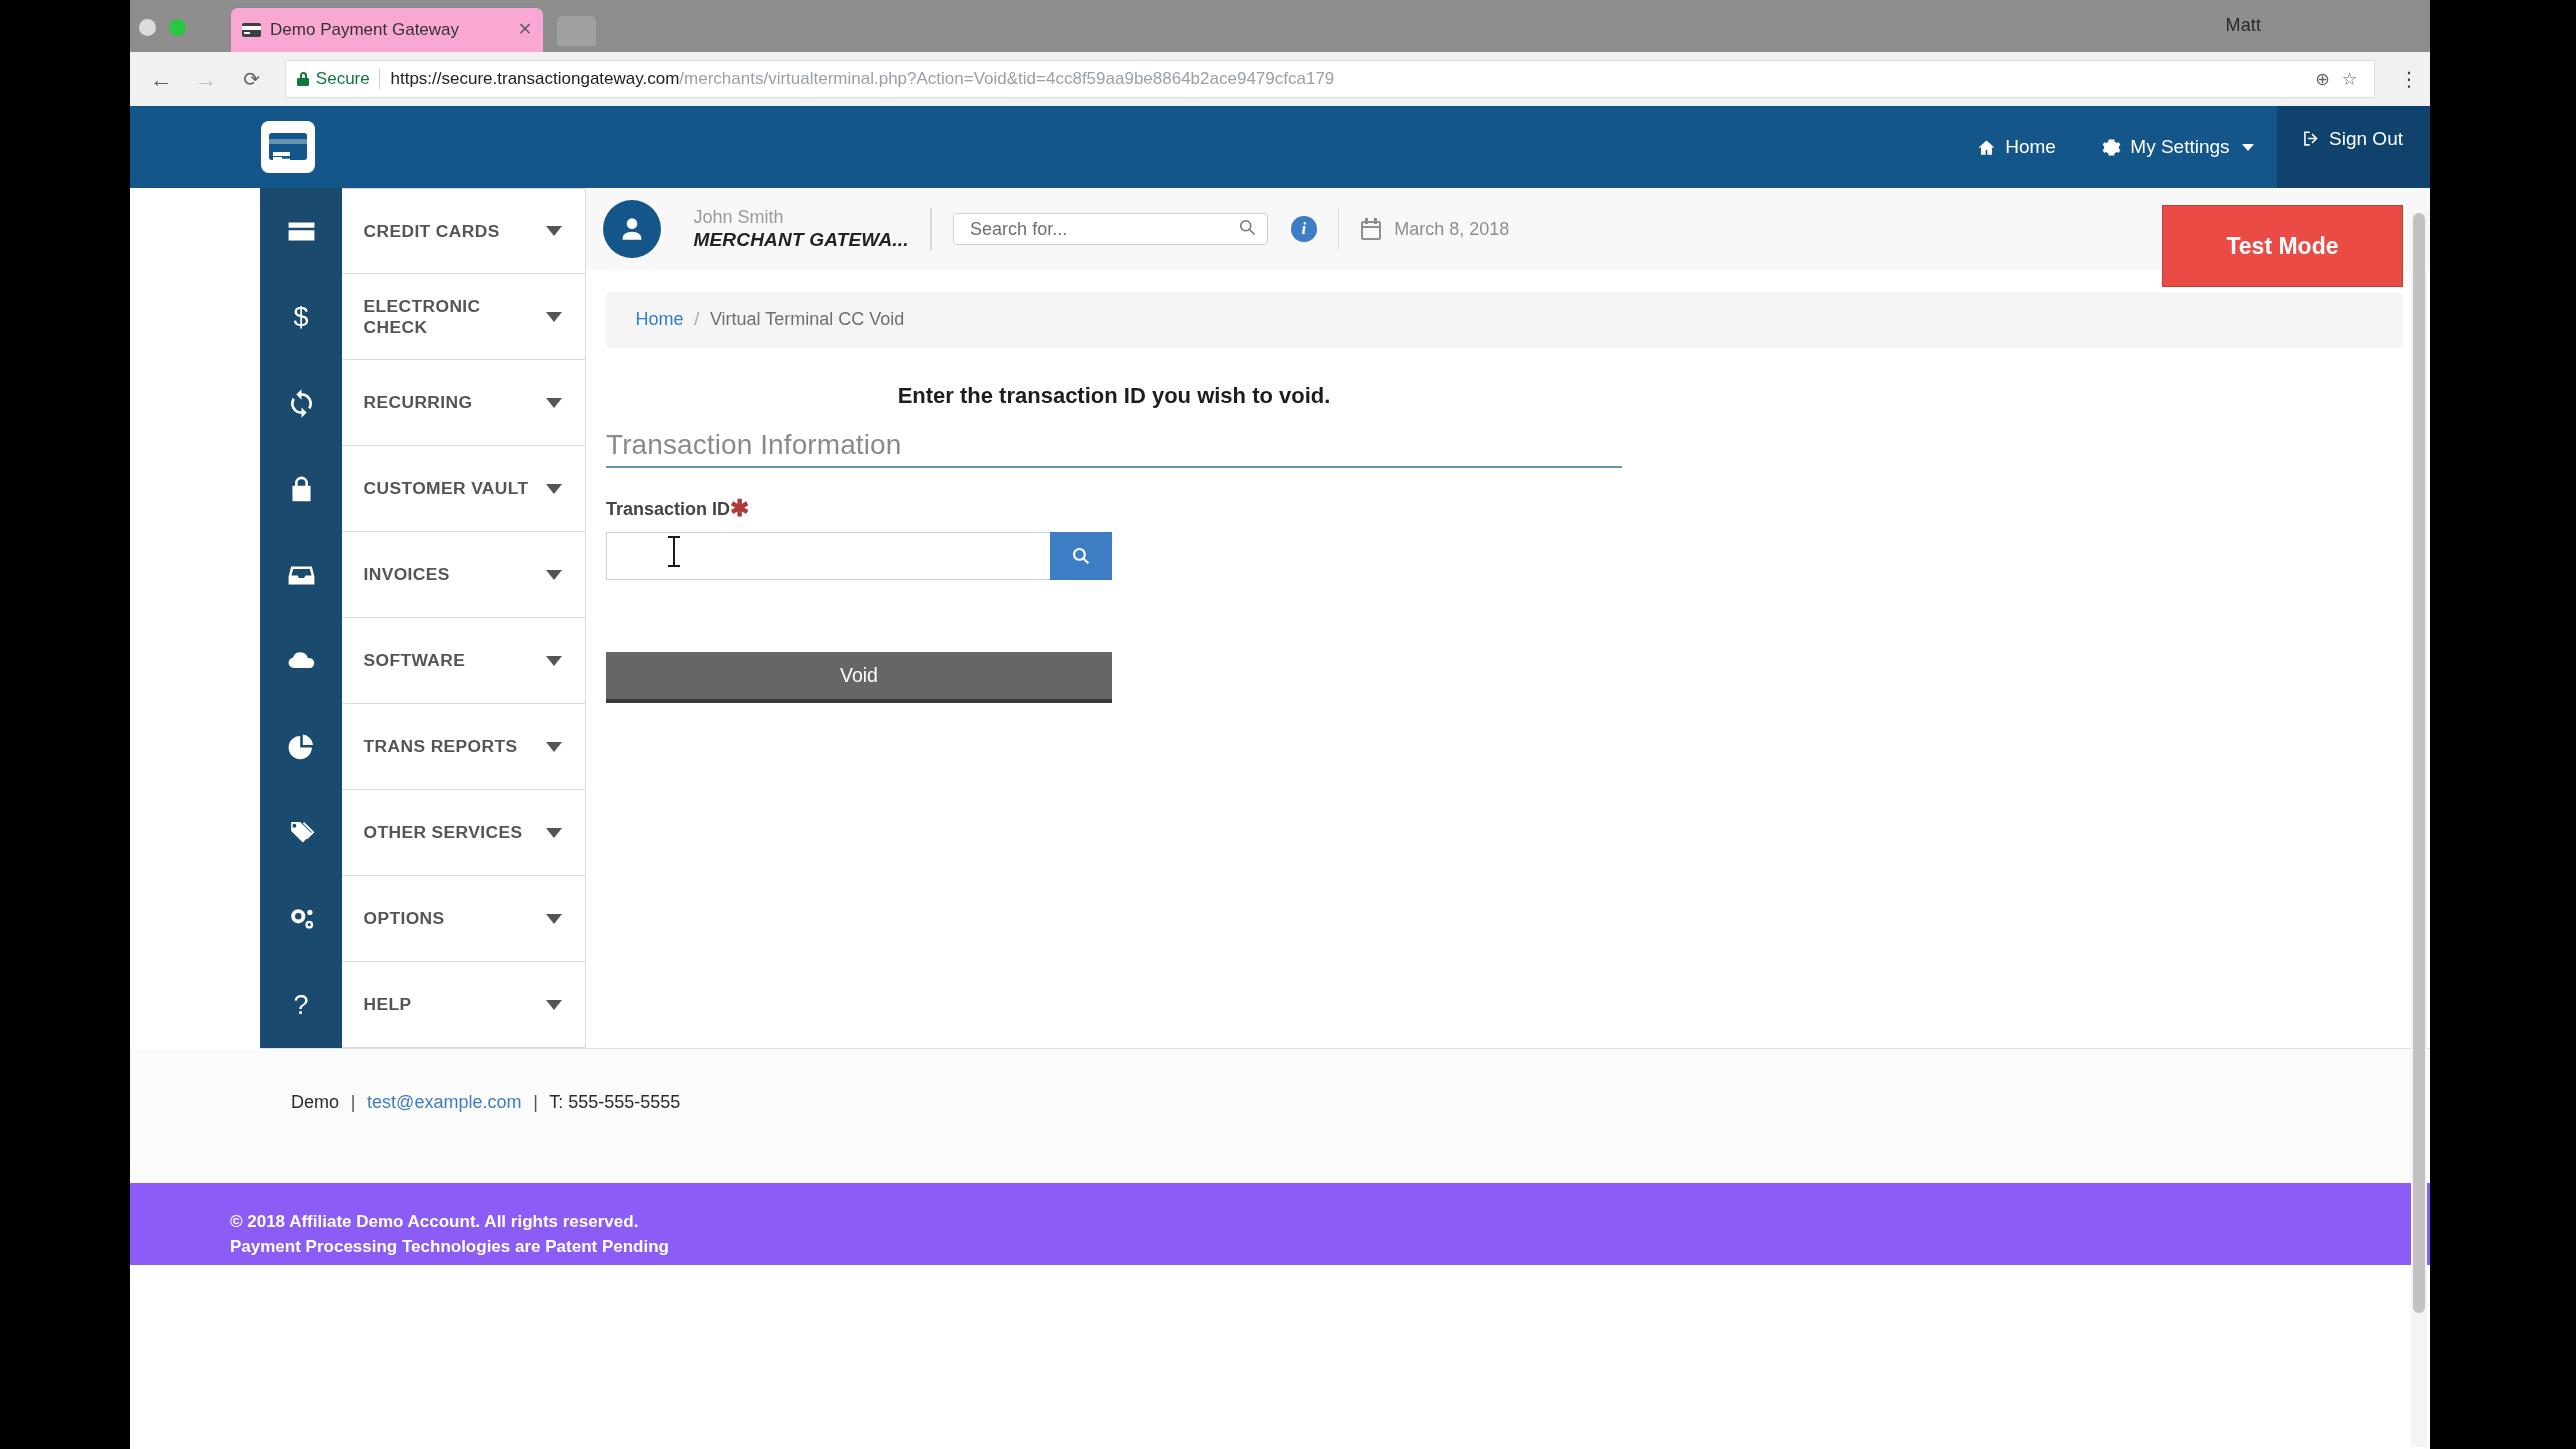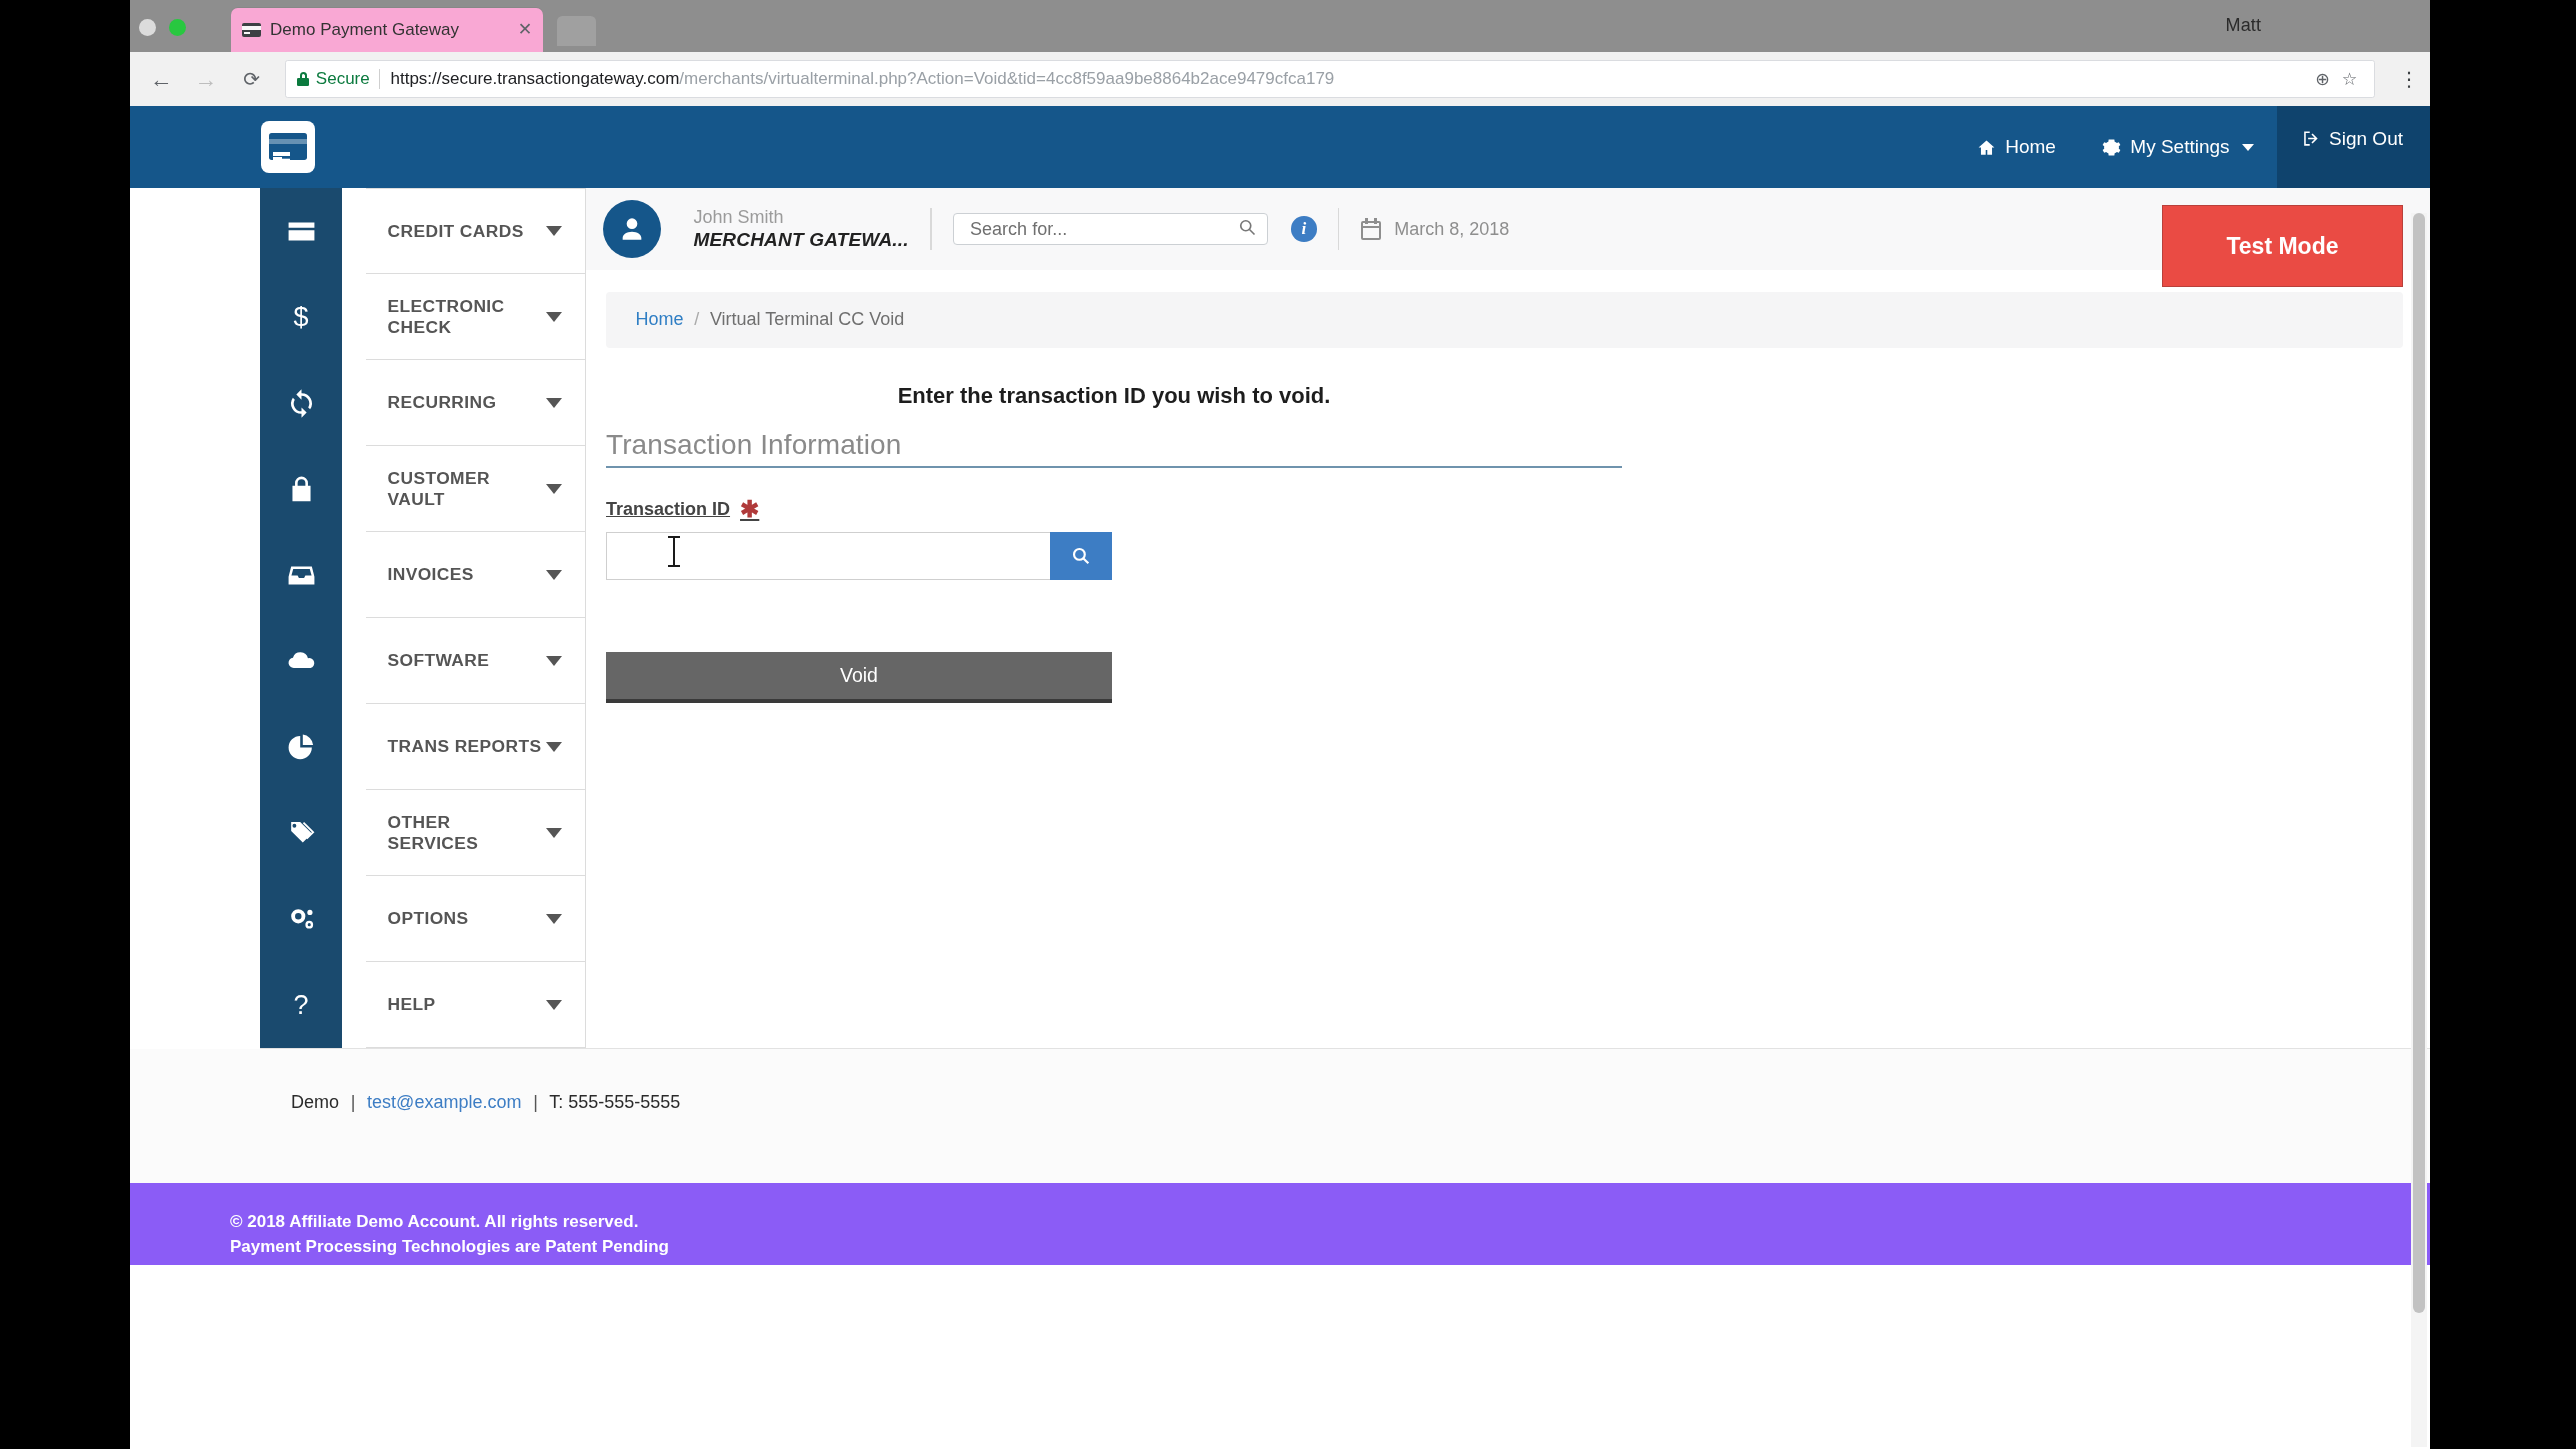--- a/index.html
+++ b/index.html
@@ -144,21 +144,21 @@
   .side-item { display: flex; min-height: 86px; }
   .side-icon {
     width: 82px; flex: none; background: #1a4a6e;
     display: flex; align-items: center; justify-content: center;
     color: #ffffff; font-size: 27px;
   }
   .side-label {
     flex: 1; background: #ffffff; border: 0.7px solid #dcdcdc; border-left: none;
     display: flex; align-items: center; justify-content: space-between;
     padding: 0 23px 0 21.5px;
-    font-size: 17.4px; font-weight: bold; color: #555555; letter-spacing: 0.4px; margin-left: 24px;
+    font-size: 17.4px; font-weight: bold; color: #555555; letter-spacing: 0.4px;
   }
   .side-item + .side-item .side-label { border-top: none; }
   .side-label .tri {
     width: 0; height: 0; border-left: 8px solid transparent; border-right: 8px solid transparent;
     border-top: 10px solid #555555;
   }
   .side-icon svg { width: 31px; height: 31px; fill: #ffffff; }
 
   
   #main { flex: 1; min-width: 0; }
@@ -224,21 +224,21 @@
     margin: 35px 0 0 0; text-align: center; font-size: 22px; font-weight: bold; color: #1d1d1d;
     width: 1016px; margin-left: 20px;
   }
   #section-title-wrap { width: 1016px; margin: 20px 0 0 20px; }
   #section-title {
     font-size: 28px; color: #8a8a8a; font-weight: normal; letter-spacing: 0.1px; padding-bottom: 5.4px;
   }
   #section-rule { height: 2px; background: #6f93ad; }
 
   #form-area { margin-left: 20px; width: 1016px; padding-top: 31px; }
-  #field-label { font-size: 18px; font-weight: bold; color: #444444; display: flex; align-items: center; gap: 10px; text-decoration: underline; }
+  #field-label { font-size: 18px; font-weight: bold; color: #444444; display: flex; align-items: flex-start; gap: 0; }
   #required-star { color: #b03a3a; font-size: 23px; line-height: 0.8; }
 
   #tid-row { display: flex; margin-top: 12px; width: 506px; height: 48px; }
   #tid-input {
     flex: 1; border: 0.7px solid #cfcfcf; border-right: none; outline: none;
     font-size: 18px; padding: 0 13.4px; background: #ffffff;
     font-family: "Liberation Sans", sans-serif; color: #333;
   }
   #tid-search-btn {
     width: 62px; background: #3d7dc4; display: flex; align-items: center; justify-content: center;

